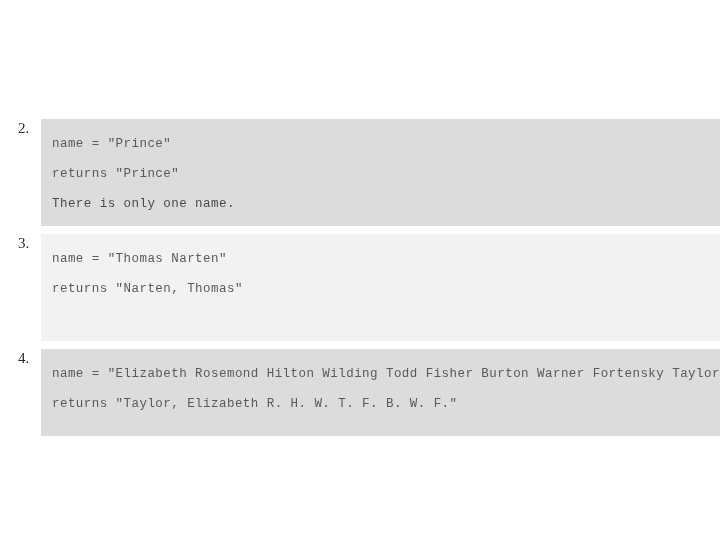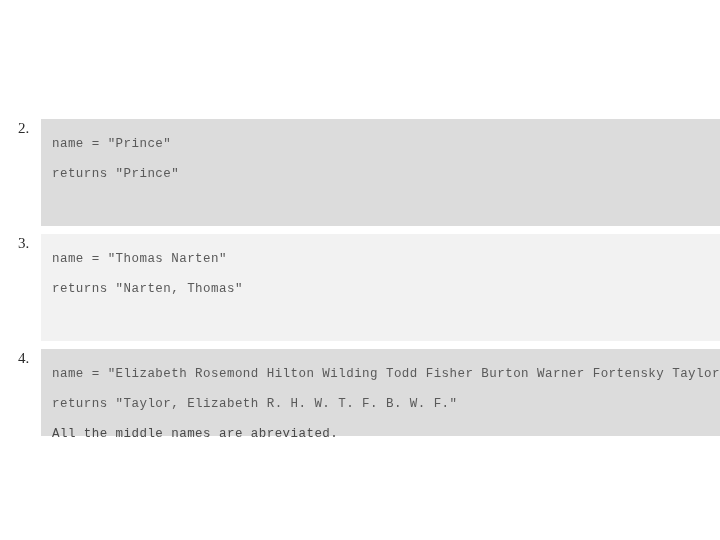--- a/index.html
+++ b/index.html
@@ -101,37 +101,37 @@
 
 <div class="slide">
 
   <div class="examples">
 
     <div class="example" id="example-2">
       <div class="example-number">2.</div>
       <div class="example-block">
         <div class="code-line">name = "Prince"</div>
         <div class="code-line">returns "Prince"</div>
+        <div class="code-line prose">There is only one name.</div>
       </div>
     </div>
 
     <div class="example" id="example-3">
       <div class="example-number">3.</div>
       <div class="example-block tone-light">
         <div class="code-line">name = "Thomas Narten"</div>
         <div class="code-line">returns "Narten, Thomas"</div>
       </div>
     </div>
 
     <div class="example" id="example-4">
       <div class="example-number">4.</div>
       <div class="example-block">
         <div class="code-line">name = "Elizabeth Rosemond Hilton Wilding Todd Fisher Burton Warner Fortensky Taylor"</div>
         <div class="code-line">returns "Taylor, Elizabeth R. H. W. T. F. B. W. F."</div>
-        <div class="code-line prose">All the middle names are abreviated.</div>
       </div>
     </div>
 
   </div>
 
   <div class="footer">
     
     
   </div>
 

